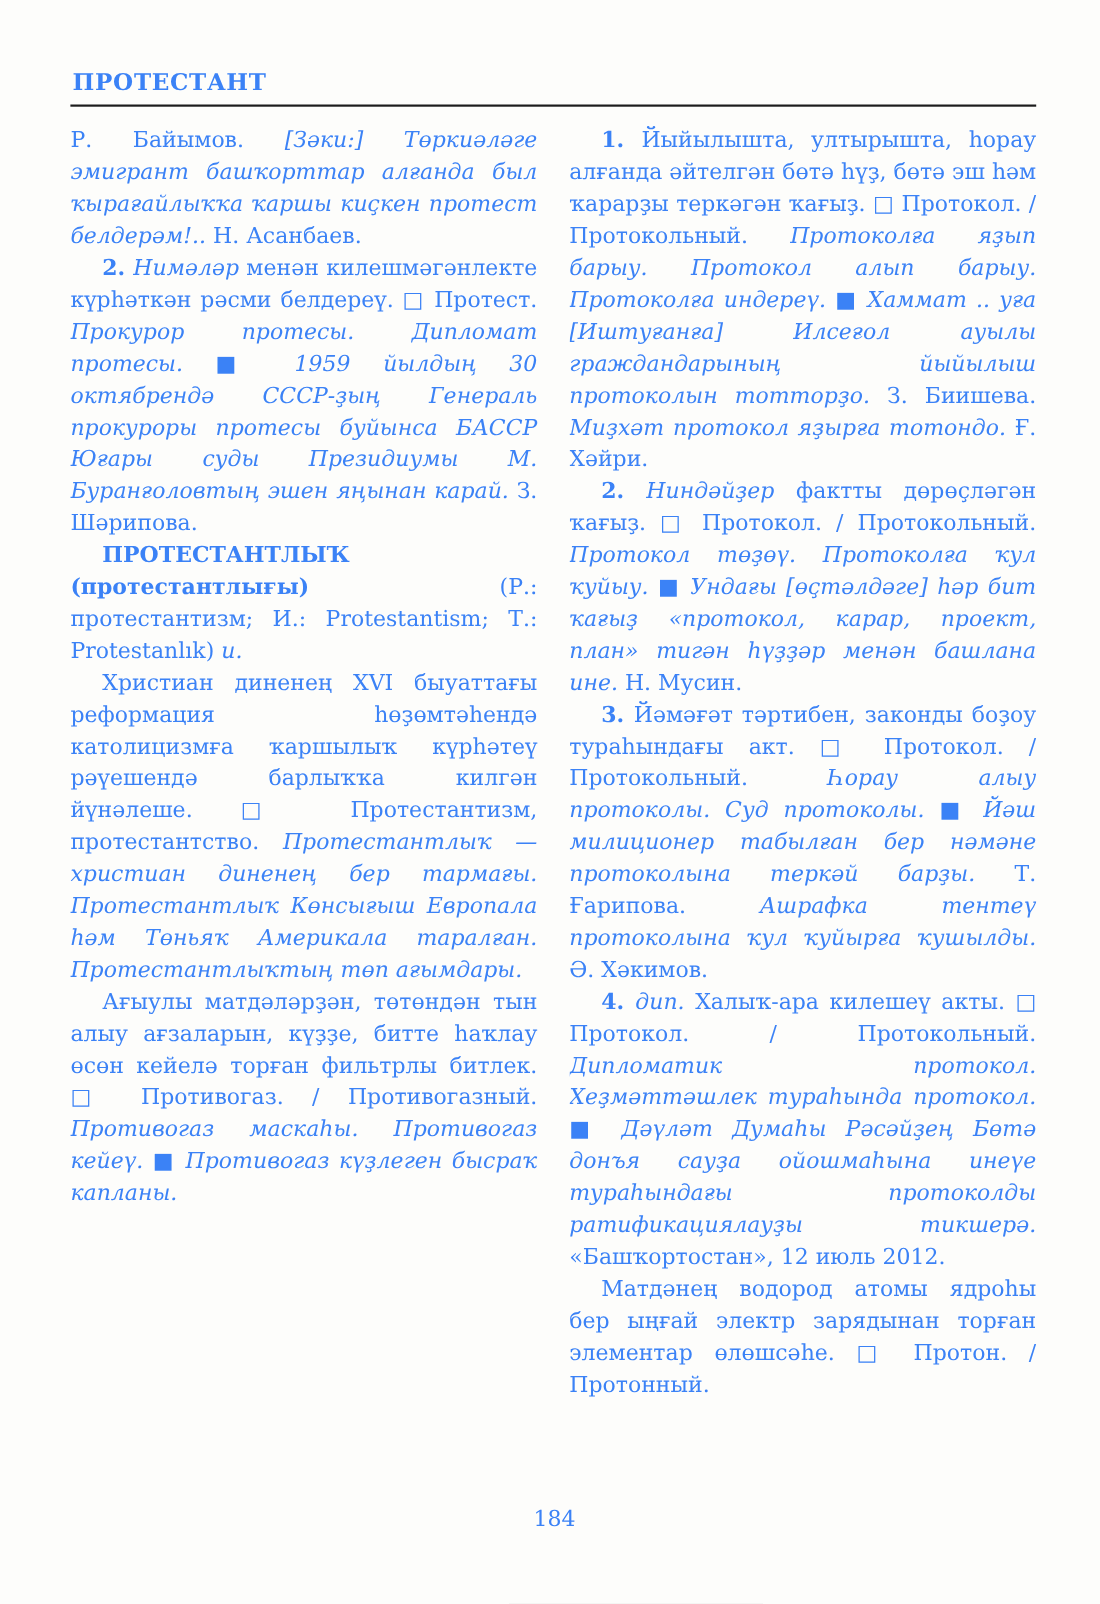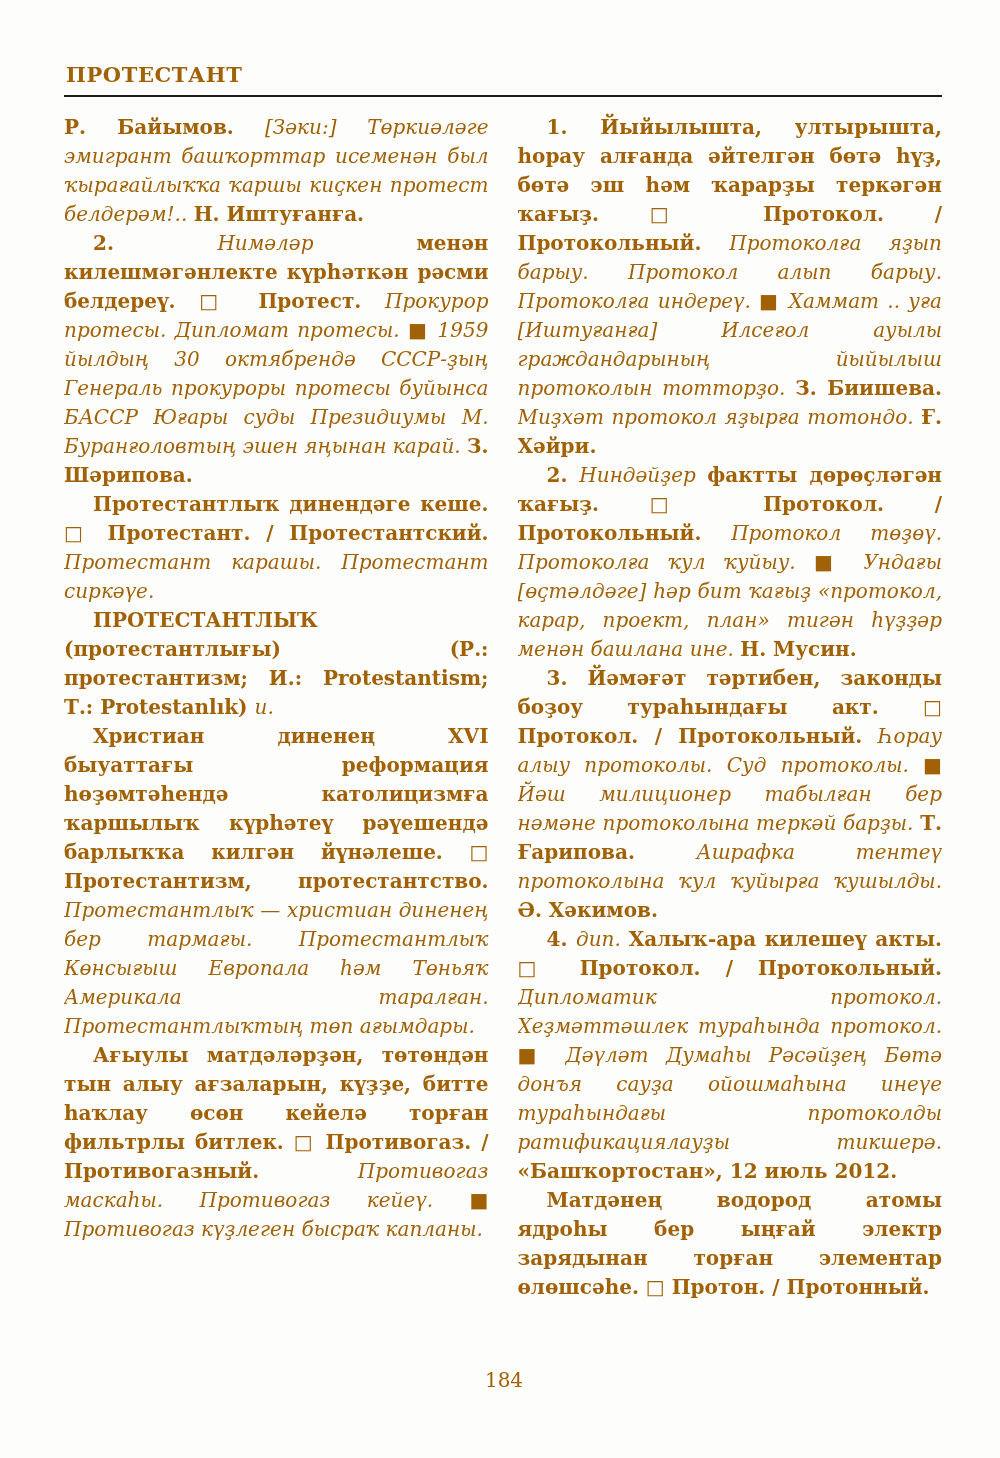--- a/index.html
+++ b/index.html
@@ -5,21 +5,21 @@
   html, body { margin: 0; padding: 0; background: #e8e8e6; }
   .page {
     position: relative;
     width: 1000px;
     height: 1458px;
     margin: 0 auto;
     background: #fdfdfb;
     box-sizing: border-box;
     padding: 62px 58px 0 64px;
     font-family: "DejaVu Serif", "Liberation Serif", serif;
-    color: #a16207;
+    color: #3b82f6;
   }
   .running-head {
     font-weight: bold;
     font-size: 21px;
     letter-spacing: 0.6px;
     margin: 0 0 8px 2px;
   }
   .head-rule {
     border: none;
     border-top: 2px solid #1c1c1c;
@@ -33,43 +33,42 @@
     width: 424.5px;
     font-size: 20px;
     line-height: 29px;
     text-align: justify;
     text-justify: inter-word;
     overflow: hidden;
     height: 1228px;
   }
   .col p { margin: 0; padding: 0; }
   .col p.indent { text-indent: 29px; }
-  .r { font-style: normal; font-weight: bold; }
+  .r { font-style: normal; font-weight: normal; }
   .i { font-style: italic; }
   .b { font-weight: bold; }
   .page-number {
     position: absolute;
     left: 4px;
     bottom: 66px;
     width: 100%;
     text-align: center;
     font-size: 20px;
   }
 </style>
 </head>
 <body>
 
 <div class="page">
   <div class="running-head">ПРОТЕСТАНТ</div>
   <hr class="head-rule">
   <div class="columns">
     <div class="col">
-        <p><span class="r">Р. Байымов. </span><span class="i">[Зәки:] Төркиәләге эмигрант башҡорттар исеменән был ҡырағайлыҡҡа ҡаршы киҫкен протест белдерәм!.. </span><span class="r">Н. Иштуғанға.</span></p>
+        <p><span class="r">Р. Байымов. </span><span class="i">[Зәки:] Төркиәләге эмигрант башҡорттар алғанда был ҡырағайлыҡҡа ҡаршы киҫкен протест белдерәм!.. </span><span class="r">Н. Асанбаев.</span></p>
         <p class="indent"><span class="b">2. </span><span class="i">Нимәләр </span><span class="r">менән килешмәгәнлекте күрһәткән рәсми белдереү. □ Протест. </span><span class="i">Прокурор протесы. Дипломат протесы. </span><span class="r">■ </span><span class="i">1959 йылдың 30 октябрендә СССР-ҙың Генераль прокуроры протесы буйынса БАССР Юғары суды Президиумы М. Буранғоловтың эшен яңынан карай. </span><span class="r">З. Шәрипова.</span></p>
-        <p class="indent"><span class="r">Протестантлыҡ динендәге кеше. □ Протестант. / Протестантский. </span><span class="i">Протестант карашы. Протестант сиркәүе.</span></p>
         <p class="indent"><span class="b">ПРОТЕСТАНТЛЫҠ (протестантлығы) </span><span class="r">(Р.: протестантизм; И.: Protestantism; Т.: Protestanlık) </span><span class="i">и.</span></p>
         <p class="indent"><span class="r">Христиан диненең XVI быуаттағы реформация һөҙөмтәһендә католицизмға ҡаршылыҡ күрһәтеү рәүешендә барлыҡҡа килгән йүнәлеше. □ Протестантизм, протестантство. </span><span class="i">Протестантлыҡ — христиан диненең бер тармағы. Протестантлыҡ Көнсығыш Европала һәм Төньяҡ Америкала таралған. Протестантлыҡтың төп ағымдары.</span></p>
         <p class="indent"><span class="r">Ағыулы матдәләрҙән, төтөндән тын алыу ағзаларын, күҙҙе, битте һаҡлау өсөн кейелә торған фильтрлы битлек. □ Противогаз. / Противогазный. </span><span class="i">Противогаз маскаһы. Противогаз кейеү. </span><span class="r">■ </span><span class="i">Противогаз күҙлеген бысраҡ капланы. </span></p>
       </div>
     <div class="col">
         <p class="indent"><span class="b">1. </span><span class="r">Йыйылышта, ултырышта, һорау алғанда әйтелгән бөтә һүҙ, бөтә эш һәм ҡарарҙы теркәгән ҡағыҙ. □ Протокол. / Протокольный. </span><span class="i">Протоколға яҙып барыу. Протокол алып барыу. Протоколға индереү. </span><span class="r">■ </span><span class="i">Хаммат .. уға [Иштуғанға] Илсеғол ауылы граждандарының йыйылыш протоколын тотторҙо. </span><span class="r">З. Биишева. </span><span class="i">Миҙхәт протокол яҙырға тотондо. </span><span class="r">Ғ. Хәйри.</span></p>
         <p class="indent"><span class="b">2. </span><span class="i">Ниндәйҙер </span><span class="r">фактты дөрөҫләгән ҡағыҙ. □ Протокол. / Протокольный. </span><span class="i">Протокол төҙөү. Протоколға ҡул ҡуйыу. </span><span class="r">■ </span><span class="i">Ундағы [өҫтәлдәге] һәр бит ҡағыҙ «протокол, карар, проект, план» тигән һүҙҙәр менән башлана ине. </span><span class="r">Н. Мусин.</span></p>
         <p class="indent"><span class="b">3. </span><span class="r">Йәмәғәт тәртибен, законды боҙоу тураһындағы акт. □ Протокол. / Протокольный. </span><span class="i">Һорау алыу протоколы. Суд протоколы. </span><span class="r">■ </span><span class="i">Йәш милиционер табылған бер нәмәне протоколына теркәй барҙы. </span><span class="r">Т. Ғарипова. </span><span class="i">Ашрафка тентеү протоколына ҡул ҡуйырға ҡушылды. </span><span class="r">Ә. Хәкимов.</span></p>
         <p class="indent"><span class="b">4. </span><span class="i">дип. </span><span class="r">Халыҡ-ара килешеү акты. □ Протокол. / Протокольный. </span><span class="i">Дипломатик протокол. Хеҙмәттәшлек тураһында протокол. </span><span class="r">■ </span><span class="i">Дәүләт Думаһы Рәсәйҙең Бөтә донъя сауҙа ойошмаһына инеүе тураһындағы протоколды ратификациялауҙы тикшерә. </span><span class="r">«Башҡортостан», 12 июль 2012.</span></p>
         <p class="indent"><span class="r">Матдәнең водород атомы ядроһы бер ыңғай электр зарядынан торған элементар өлөшсәһе. □ Протон. / Протонный. </span></p>

